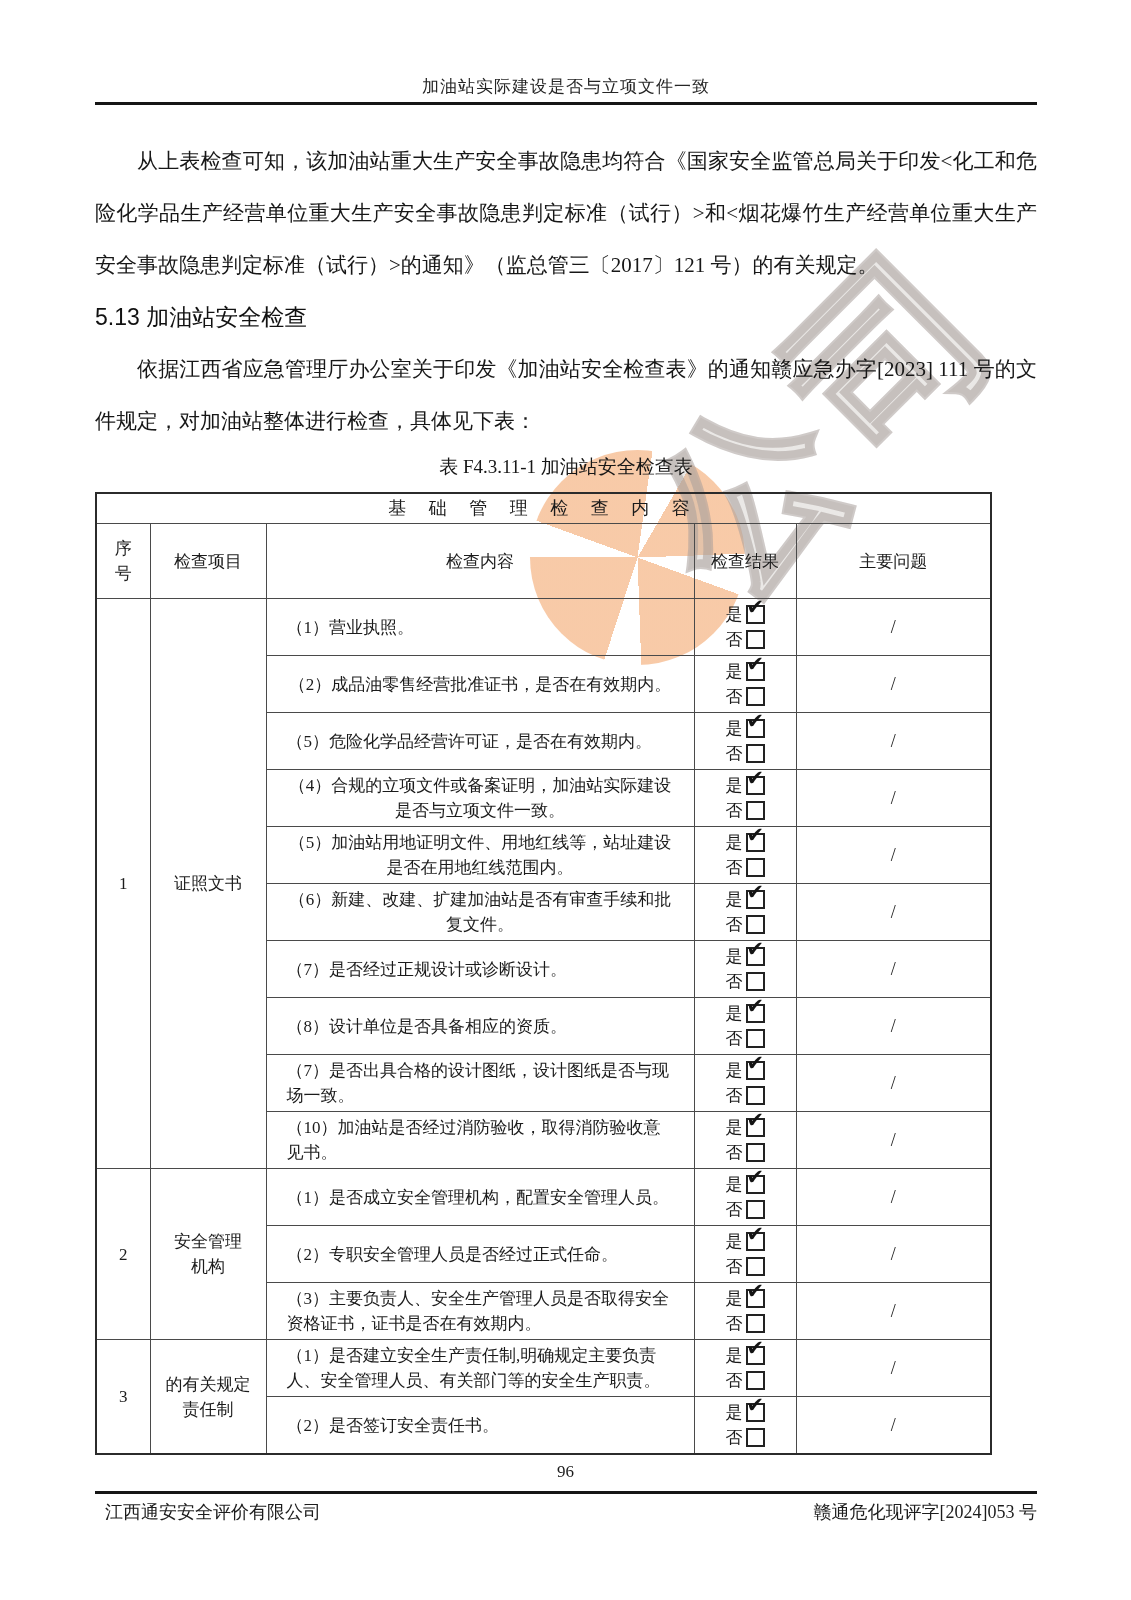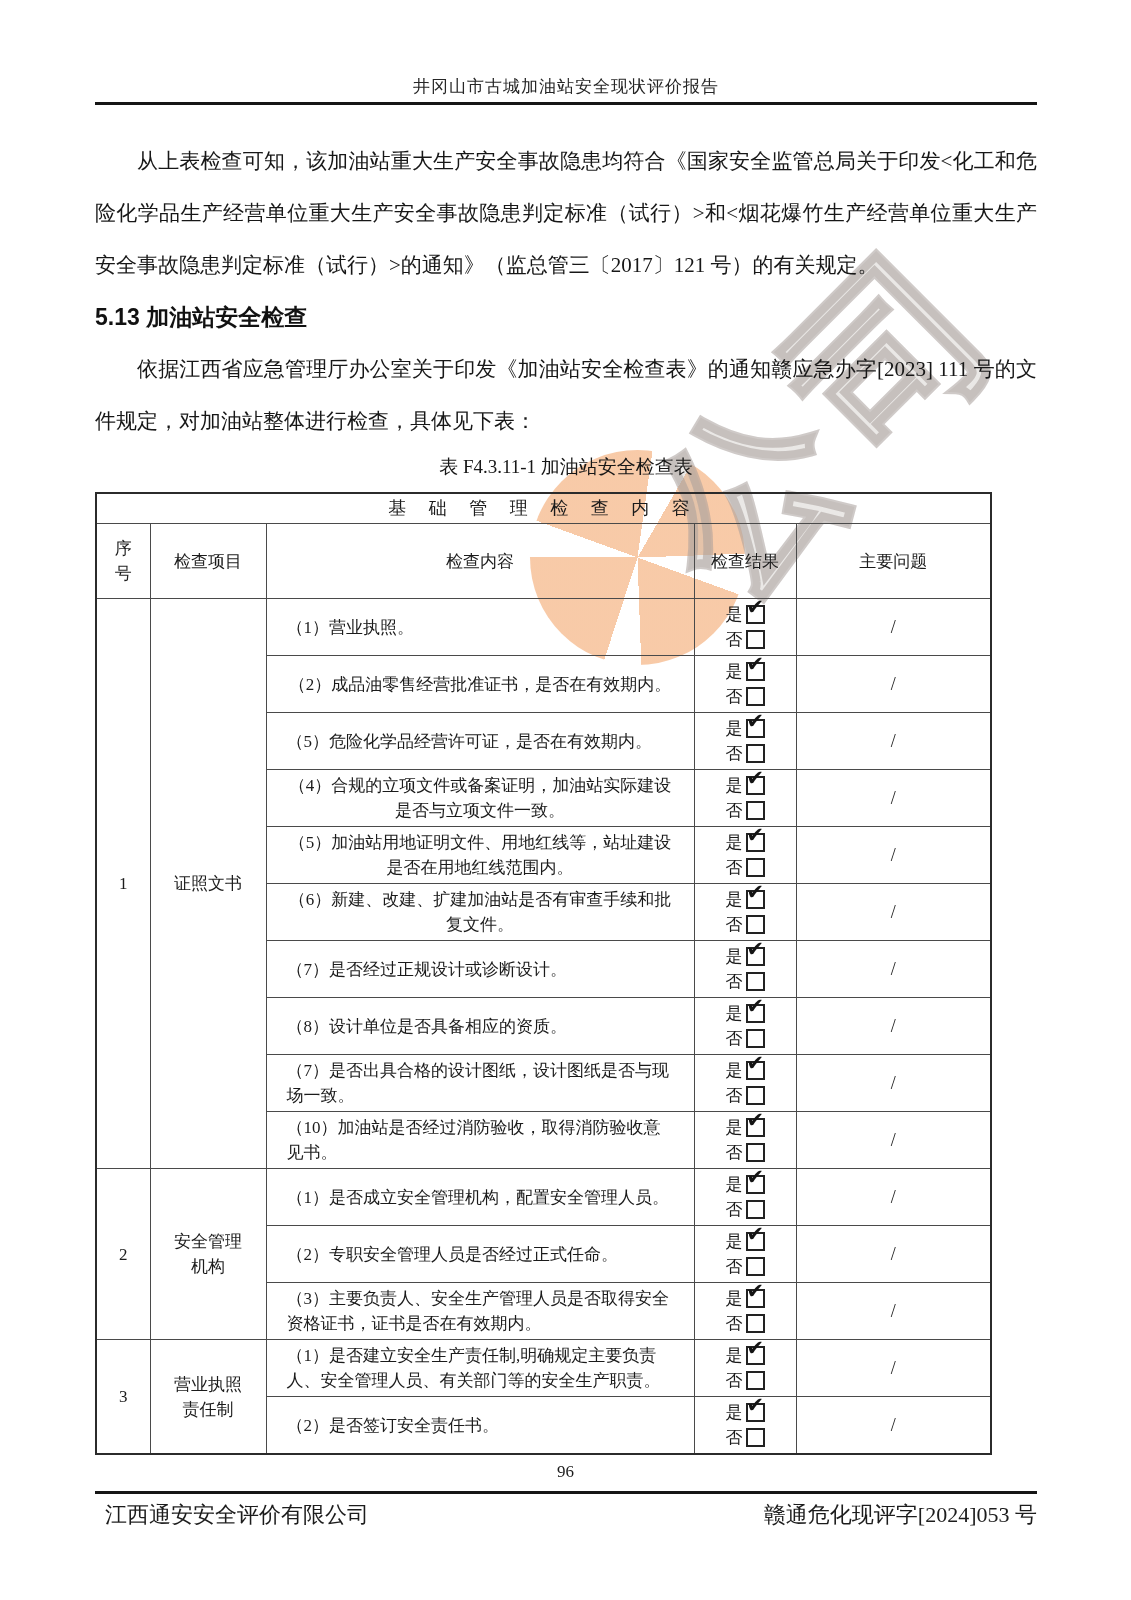--- a/index.html
+++ b/index.html
@@ -48,21 +48,21 @@
 
   
   .para {
     margin:0; font-size:21px; line-height:52px;
     text-indent:2em; text-align:justify; color:#171717;
   }
   .para.first { margin-top:30px; }
   .section-heading {
     margin:8px 0 8px 0;
     font-family:"Liberation Sans", sans-serif;
-    font-size:23px; font-weight:700; color:#111;
+    font-size:23px; font-weight:400; color:#111;
     line-height:36px;
   }
   .para.second { margin-top:6px; }
   .table-caption {
     margin-top:4px; text-align:center;
     font-size:19px; line-height:32px; color:#171717;
   }
 
   
   table.check-table {
@@ -98,35 +98,35 @@
   }
   .cb .tick {
     position:absolute; left:-1px; top:-10px;
     font-family:"DejaVu Sans", sans-serif;
     font-size:21px; font-weight:700; line-height:1; color:#141414;
   }
 
   
   .page-number { position:absolute; left:0; top:1462px; width:100%; text-align:center; font-size:17px; z-index:1; }
   .footer-rule { position:absolute; left:95px; top:1491px; width:942px; height:3px; background:#151515; z-index:1; }
-  .doc-footer { position:absolute; left:95px; top:1500px; width:942px; display:flex; justify-content:space-between; font-size:22px; z-index:1; }
+  .doc-footer { position:absolute; left:95px; top:1500px; width:942px; display:flex; justify-content:space-between; font-size:18px; z-index:1; }
   .doc-footer .f-left { padding-left:10px; }
 </style>
 </head>
 <body>
 
 <div class="page">
 
   <div class="watermark">
     <div class="wm-circle"></div>
     <div class="wm-text">公司</div>
   </div>
 
   <div class="content">
-    <div class="doc-header-title">井冈山市古城加油站安全现状评价报告</div>
+    <div class="doc-header-title">加油站实际建设是否与立项文件一致</div>
     <div class="header-rule"></div>
 
     <p class="para first">从上表检查可知，该加油站重大生产安全事故隐患均符合《国家安全监管总局关于印发&lt;化工和危险化学品生产经营单位重大生产安全事故隐患判定标准（试行）&gt;和&lt;烟花爆竹生产经营单位重大生产安全事故隐患判定标准（试行）&gt;的通知》（监总管三〔2017〕121 号）的有关规定。</p>
 
     <h2 class="section-heading">5.13 加油站安全检查</h2>
 
     <p class="para second">依据江西省应急管理厅办公室关于印发《加油站安全检查表》的通知赣应急办字[2023] 111 号的文件规定，对加油站整体进行检查，具体见下表：</p>
 
     <div class="table-caption">表 F4.3.11-1 加油站安全检查表</div>
 
@@ -360,21 +360,21 @@
               </span>
               <span class="res-line">
                 <span class="res-label">否</span>
                 <span class="cb"></span>
               </span>
             </td>
             <td class="cell-issue">/</td>
           </tr>
           <tr>
             <td class="cell-no" rowspan="2">3</td>
-            <td class="cell-item" rowspan="2">营业执照
+            <td class="cell-item" rowspan="2">的有关规定
 责任制</td>
             <td class="cell-content">（1）是否建立安全生产责任制,明确规定主要负责人、安全管理人员、有关部门等的安全生产职责。</td>
             <td class="cell-result">
               <span class="res-line">
                 <span class="res-label">是</span>
                 <span class="cb checked">
                   <span class="tick">✔</span>
                 </span>
               </span>
               <span class="res-line">

